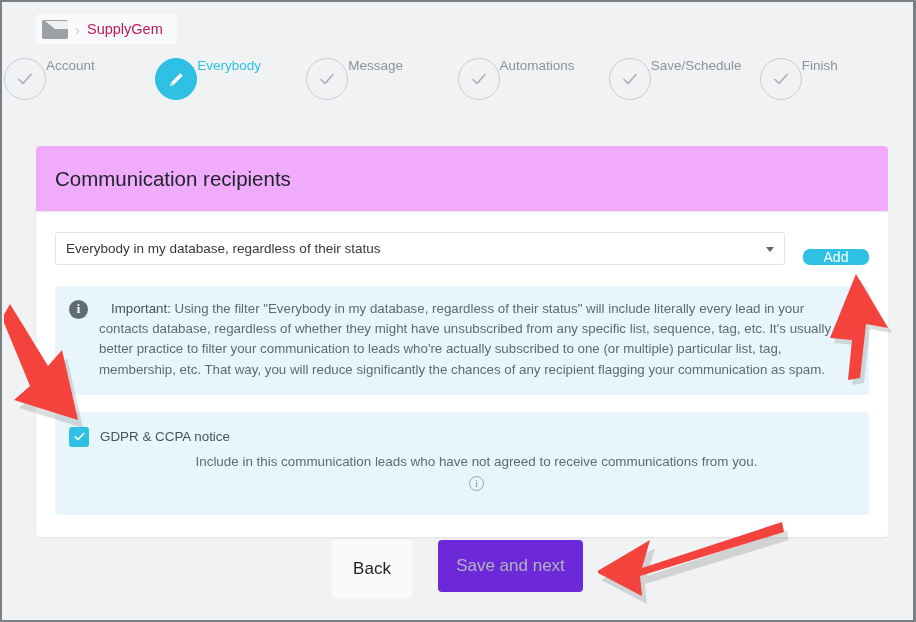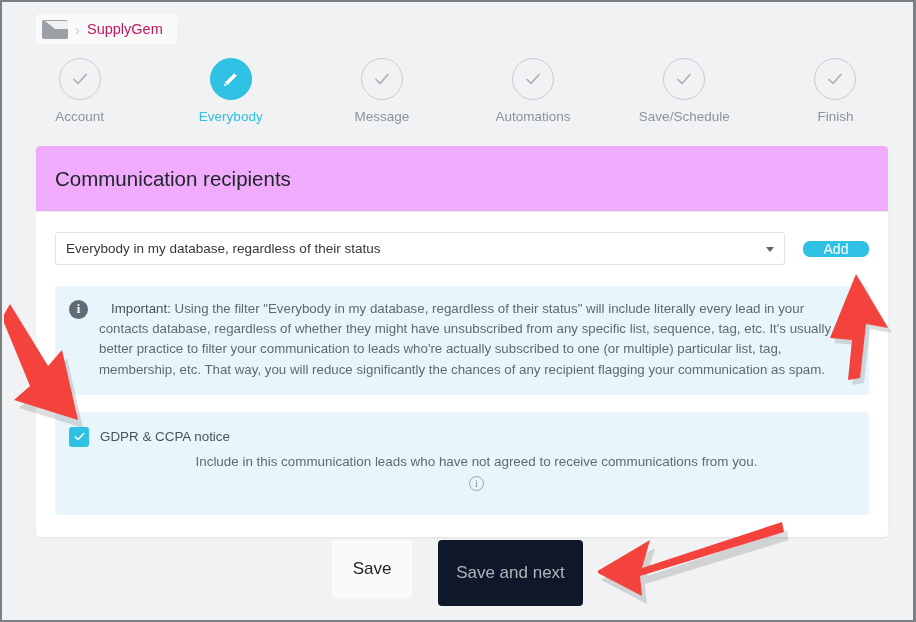--- a/index.html
+++ b/index.html
@@ -64,23 +64,22 @@
   .stepper {
     position: absolute;
     left: 2px;
     right: 2px;
     top: 56px;
     display: flex;
   }
   .step {
     flex: 1;
     display: flex;
-    flex-direction: column;
-    align-items: center;
-    gap: 9px;
+    flex-direction: row;
+    align-items: flex-start;
   }
   .step-circle {
     width: 42px; height: 42px;
     border-radius: 50%;
     border: 1.6px solid #c8ccd1;
     display: flex;
     align-items: center;
     justify-content: center;
     background: transparent;
   }
@@ -116,21 +115,21 @@
     border-radius: 4px 4px 0 0;
   }
   .card-title {
     font-size: 20.5px;
     color: #21252b;
     font-weight: 400;
   }
   .card-body { padding: 20px 19px 22px; }
 
   
-  .select-row { display: flex; align-items: center; gap: 18px; }
+  .select-row { display: flex; align-items: flex-end; gap: 18px; }
   .select-wrap {
     flex: 1;
     position: relative;
     height: 33px;
     background: #fff;
     border: 1px solid #dfe3e8;
     border-radius: 3px;
     display: flex;
     align-items: center;
     padding: 0 28px 0 10px;
@@ -253,22 +252,22 @@
     width: 80px; height: 58px;
     background: #fafafa;
     border: none;
     border-radius: 4px;
     font-size: 17px;
     color: #21252b;
     font-family: inherit;
     cursor: pointer;
   }
   .btn-next {
-    width: 145px; height: 66px;
-    background: #0f172a;
+    width: 145px; height: 52px;
+    background: #6d28d9;
     border: none;
     border-radius: 4px;
     font-size: 17px;
     color: #b0b5ba;
     font-family: inherit;
     cursor: default;
   }
 
   
   .arrow { position: absolute; pointer-events: none; }
@@ -379,21 +378,21 @@
       <div class="gdpr-sub">
         <span>Include in this communication leads who have not agreed to receive communications from you.</span>
         <span class="info-ring">i</span>
       </div>
     </div>
 
   </div>
 </div>
 
 <div class="footer">
-  <button class="btn-back">Save</button>
+  <button class="btn-back">Back</button>
   <button class="btn-next">Save and next</button>
 </div>
 
 <svg class="arrow" id="arrow-add" width="80" height="112" viewBox="0 0 80 112">
   <g transform="translate(2,3)">
     <path d="M34 106 L40 52 L62 56 L30 2 L4 66 L26 68 L22 108 Z" fill="#000" opacity=".13"></path>
   </g>
   <path d="M32 104 L38 50 L60 54 L28 0 L2 64 L24 66 L20 106 Z" fill="#f4423c"></path>
 </svg>
 

